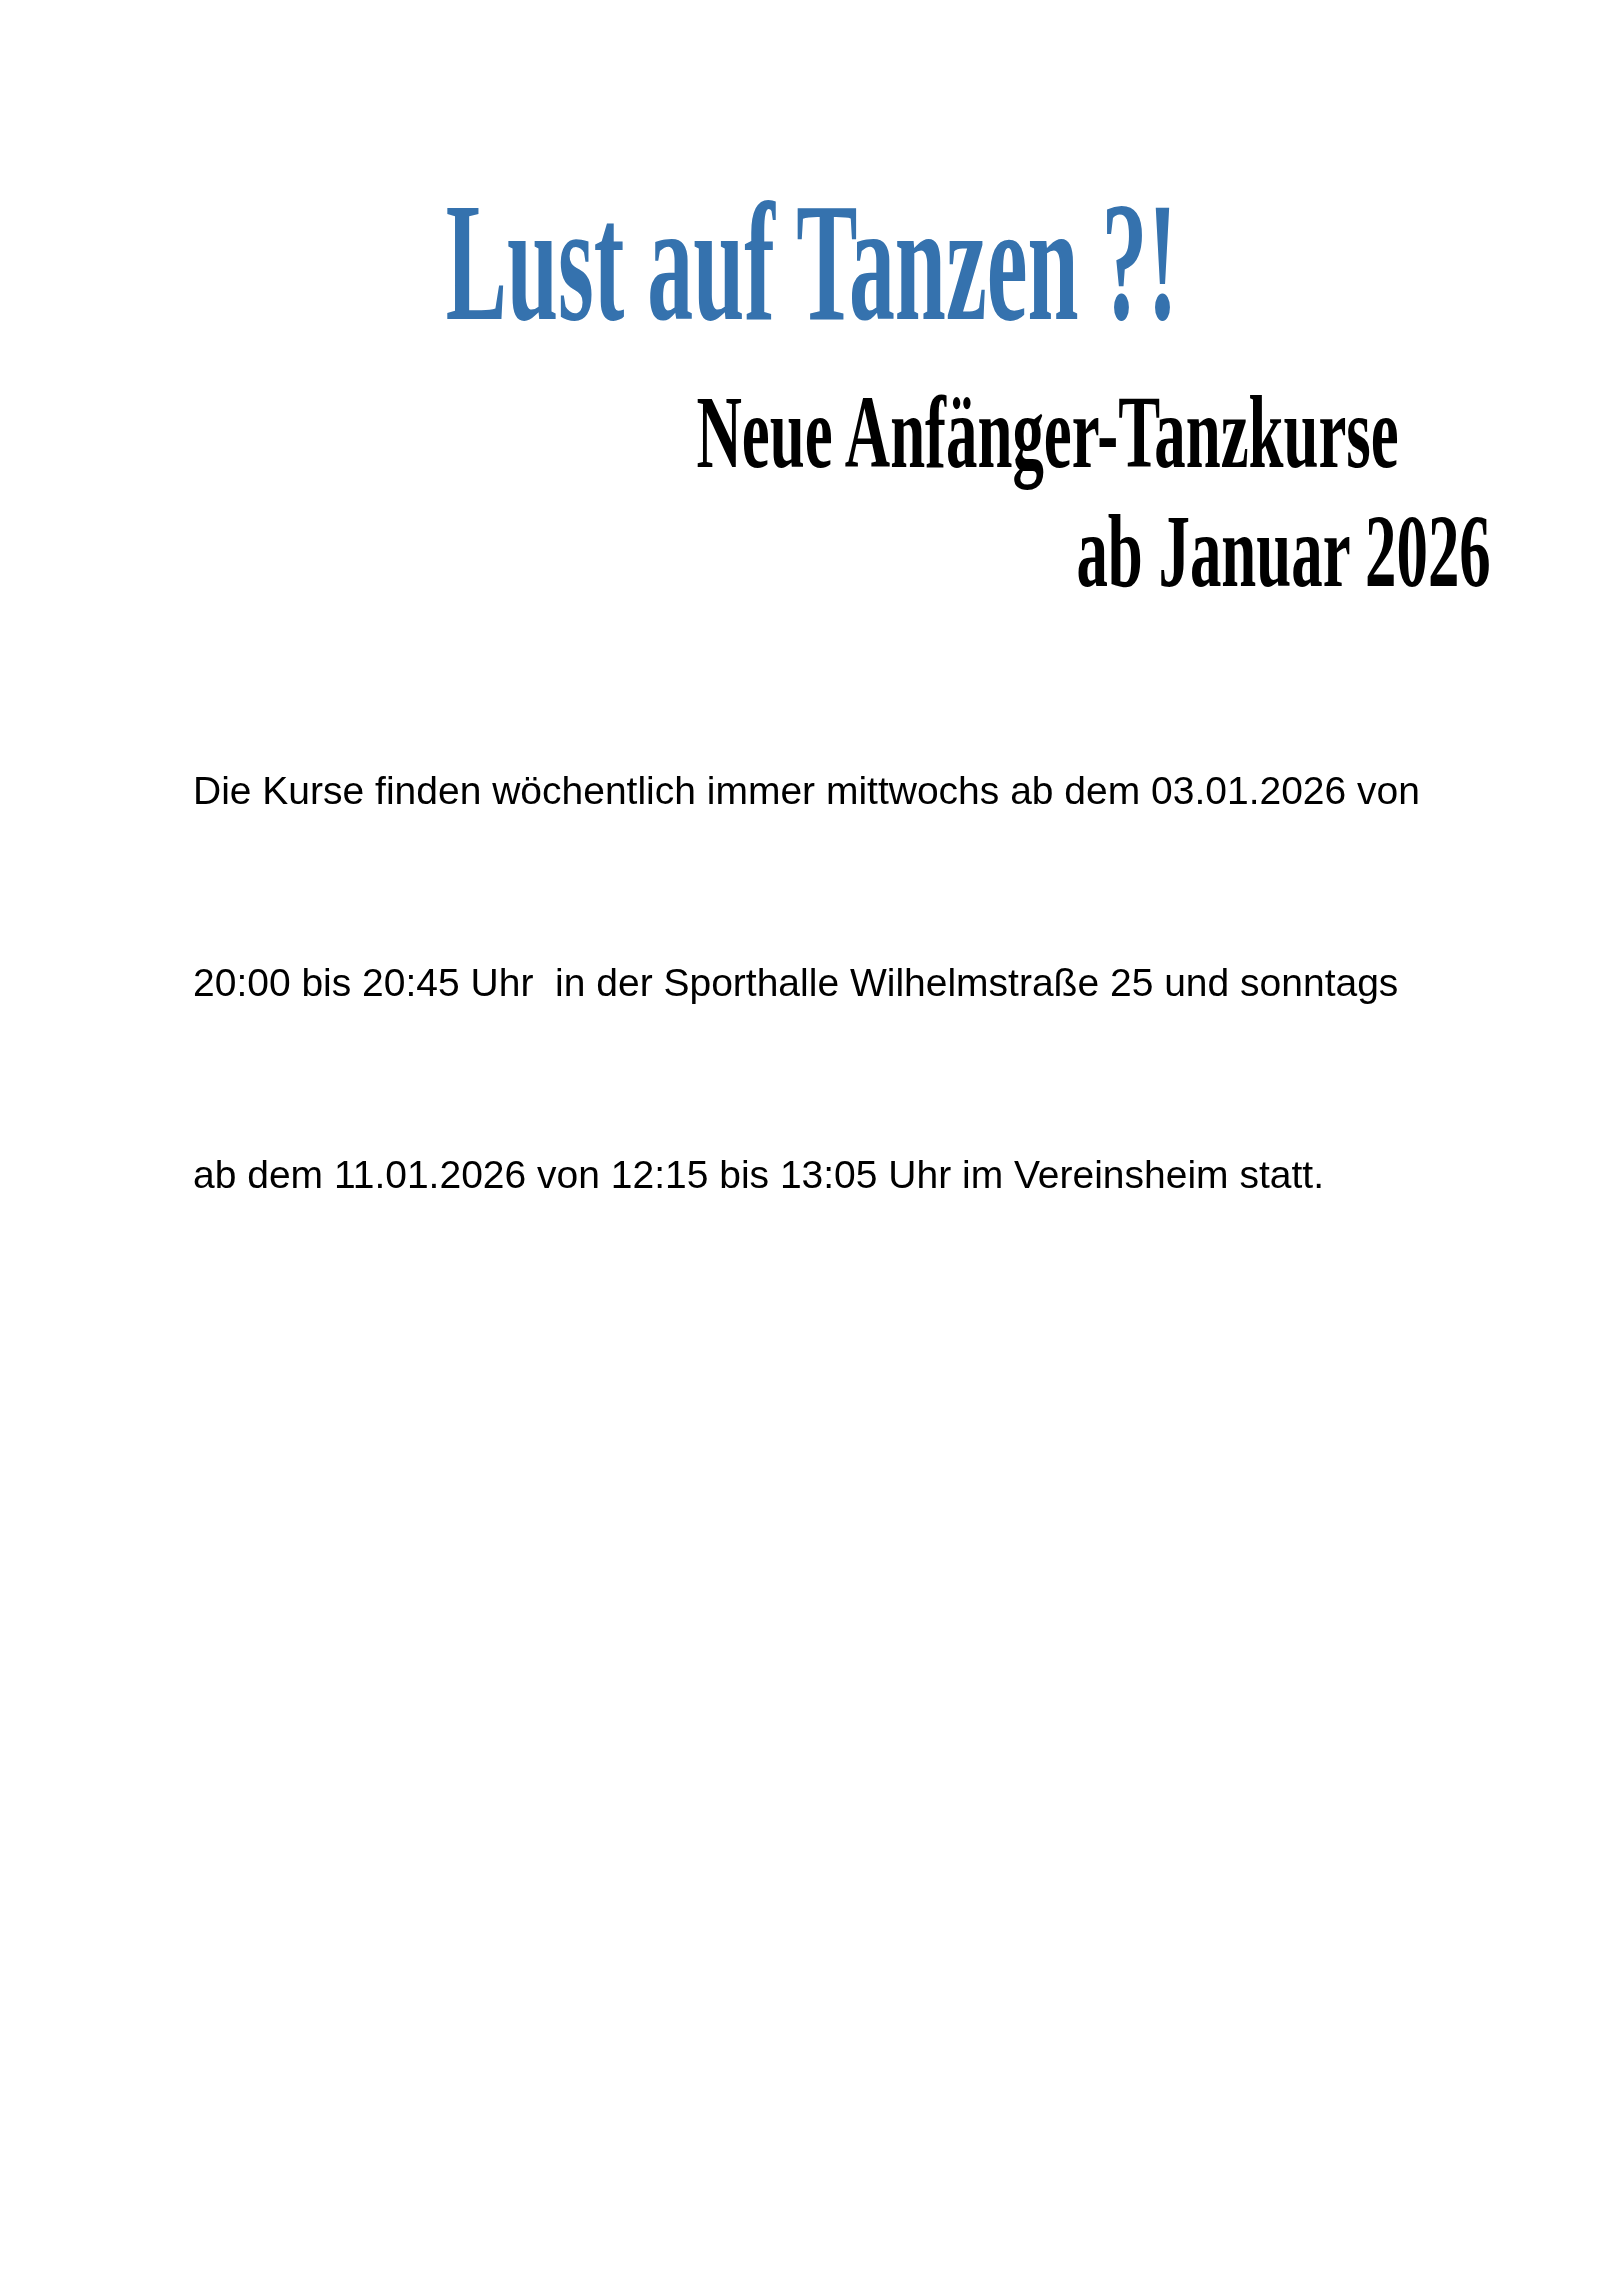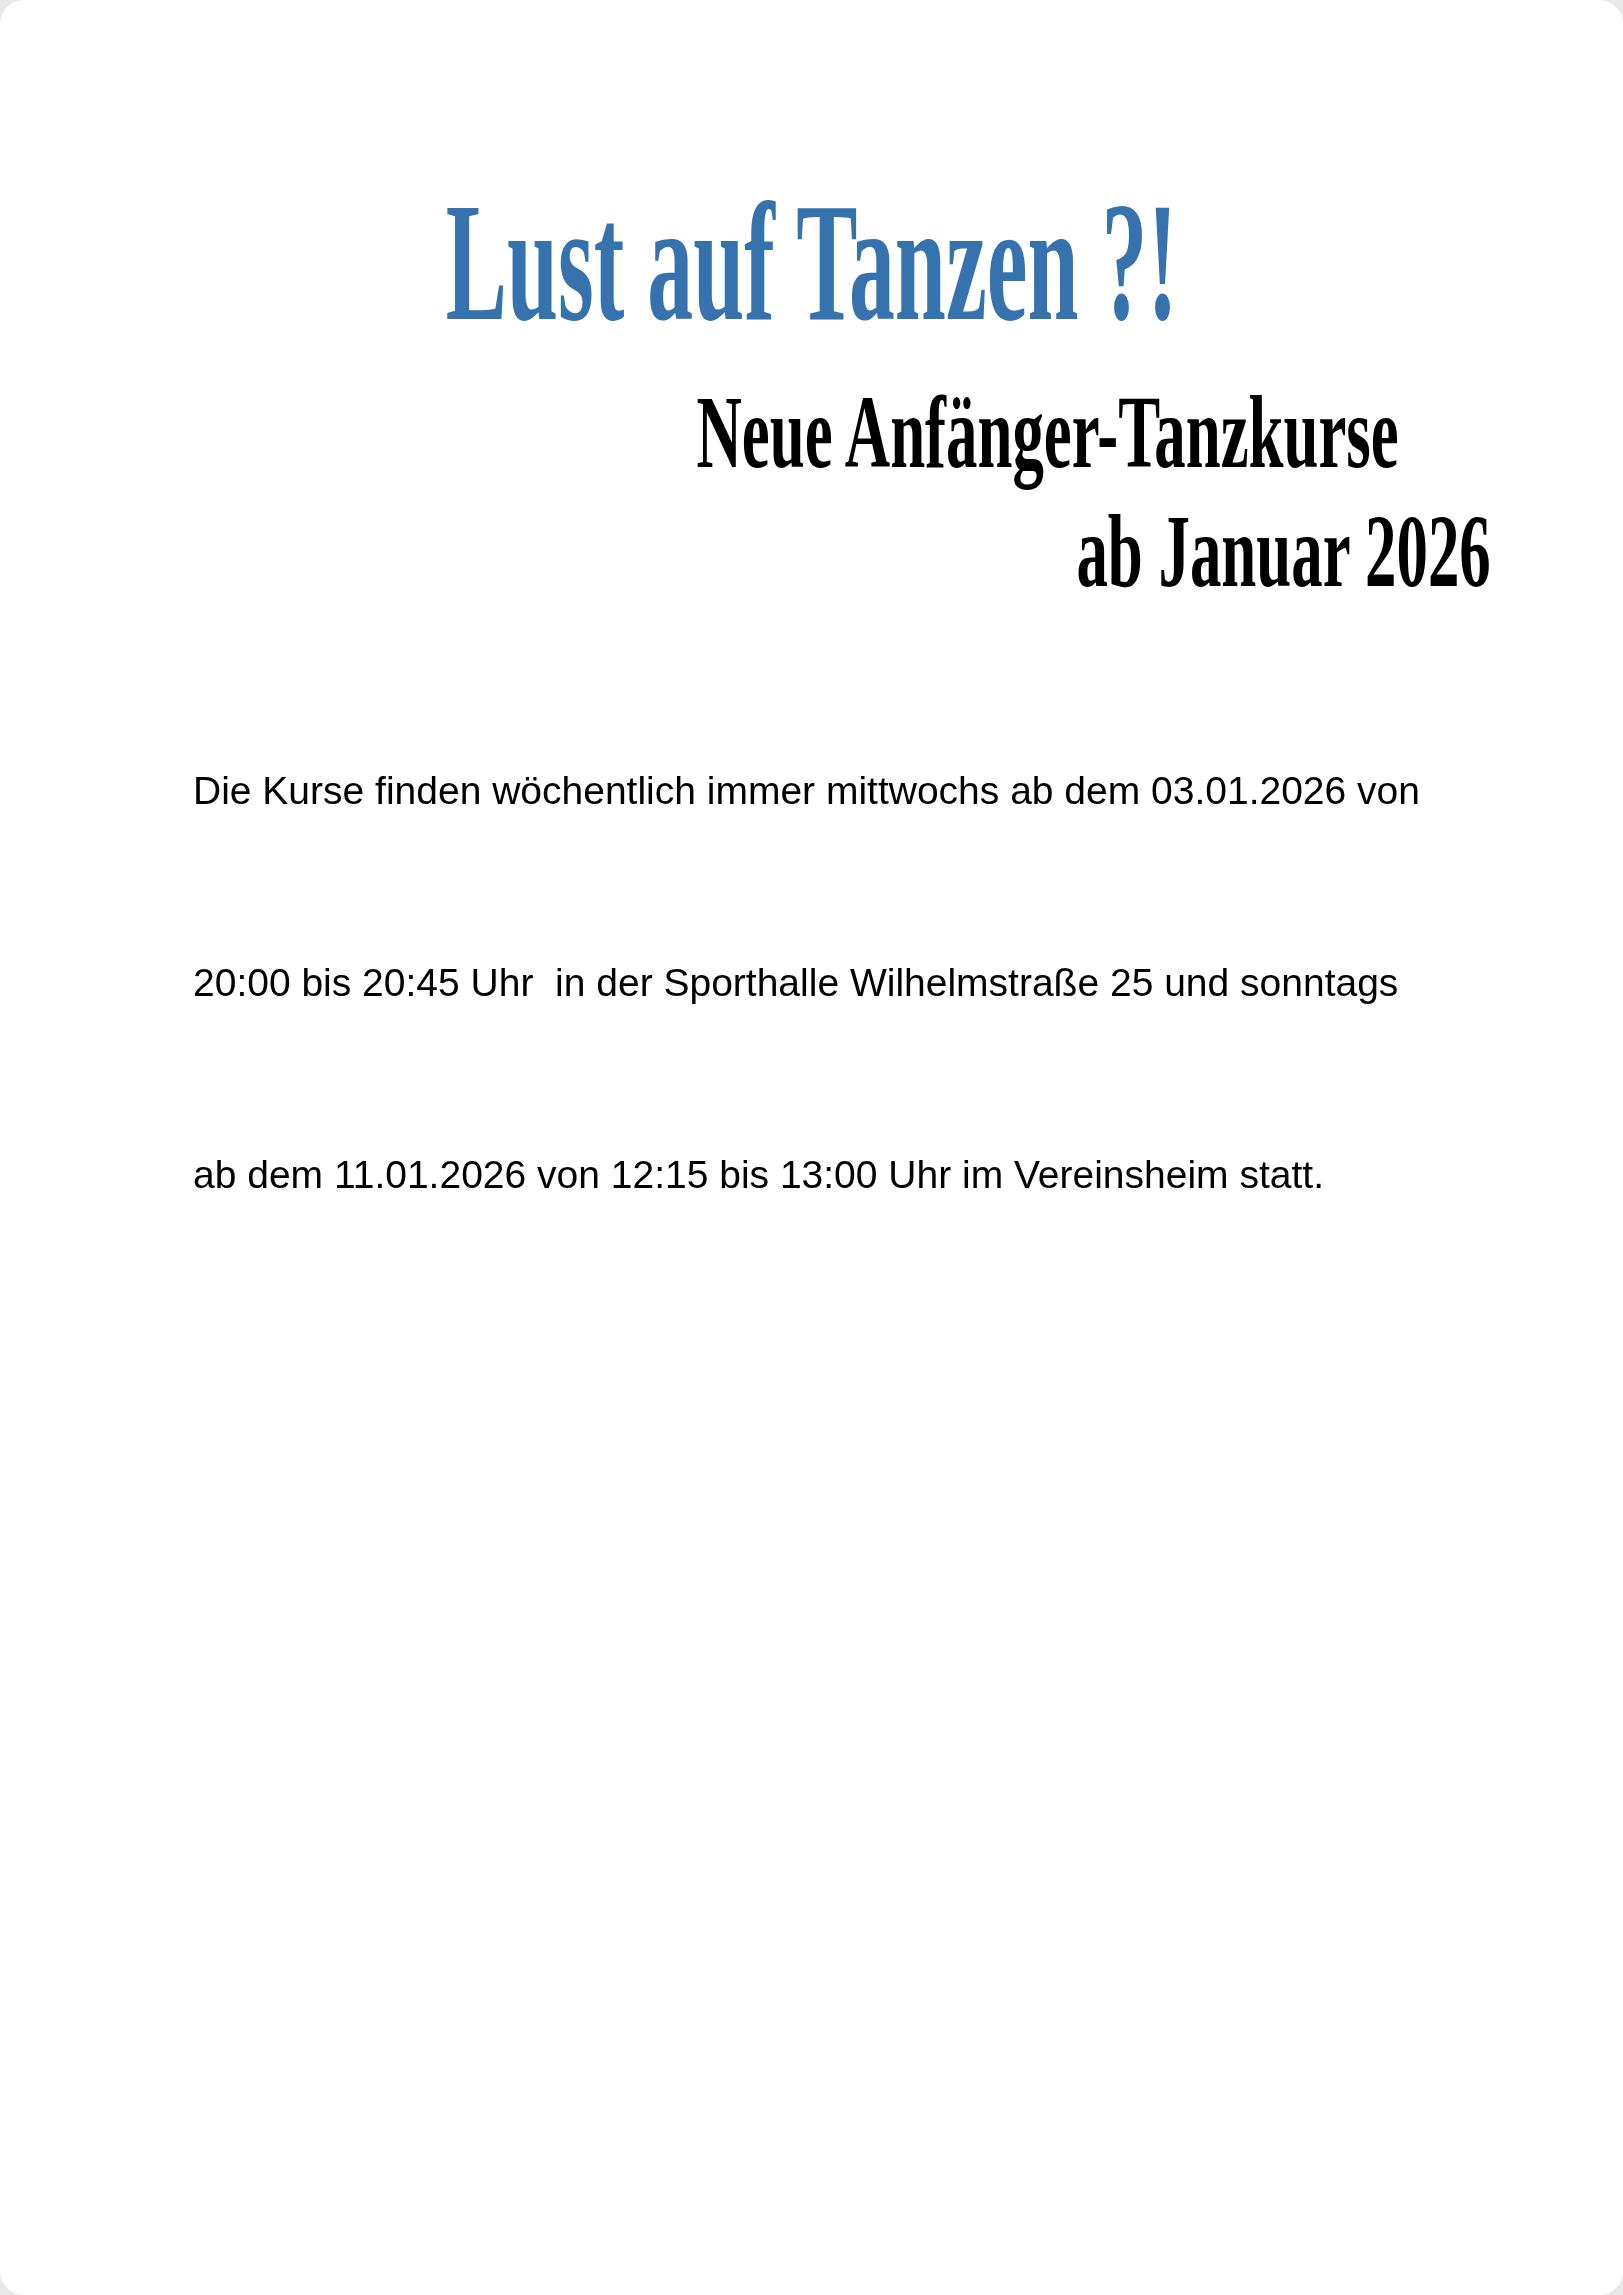--- a/index.html
+++ b/index.html
@@ -5,21 +5,20 @@
   html,body { margin:0; padding:0; background:#e8e8e8; }
   .page {
     position: relative;
     width: 1623px;
     height: 2295px;
     margin: 0 auto;
     background: #ffffff;
     overflow: hidden;
     color: #000;
     font-family: "Liberation Sans", "DejaVu Sans", sans-serif;
-    border-radius: 24px;
   }
   .sq { display:inline-block; white-space: pre; }
 
   
   .main-title {
     margin-top: 177px;
     text-align: center;
     font-family: "Liberation Serif", "DejaVu Serif", serif;
     font-weight: bold;
     font-size: 170px;
@@ -73,17 +72,17 @@
     </div>
     <div class="line">
       <span class="sq">ab Januar 2026</span>
     </div>
   </div>
 
 
   <div class="schedule">
     <span class="line">Die Kurse finden wöchentlich immer mittwochs ab dem 03.01.2026 von</span>
     <span class="line">20:00 bis 20:45 Uhr  in der Sporthalle Wilhelmstraße 25 und sonntags</span>
-    <span class="line">ab dem 11.01.2026 von 12:15 bis 13:00 Uhr im Vereinsheim statt.</span>
+    <span class="line">ab dem 11.01.2026 von 12:15 bis 13:05 Uhr im Vereinsheim statt.</span>
   </div>
 
 </div>
 
 
 </body></html>

